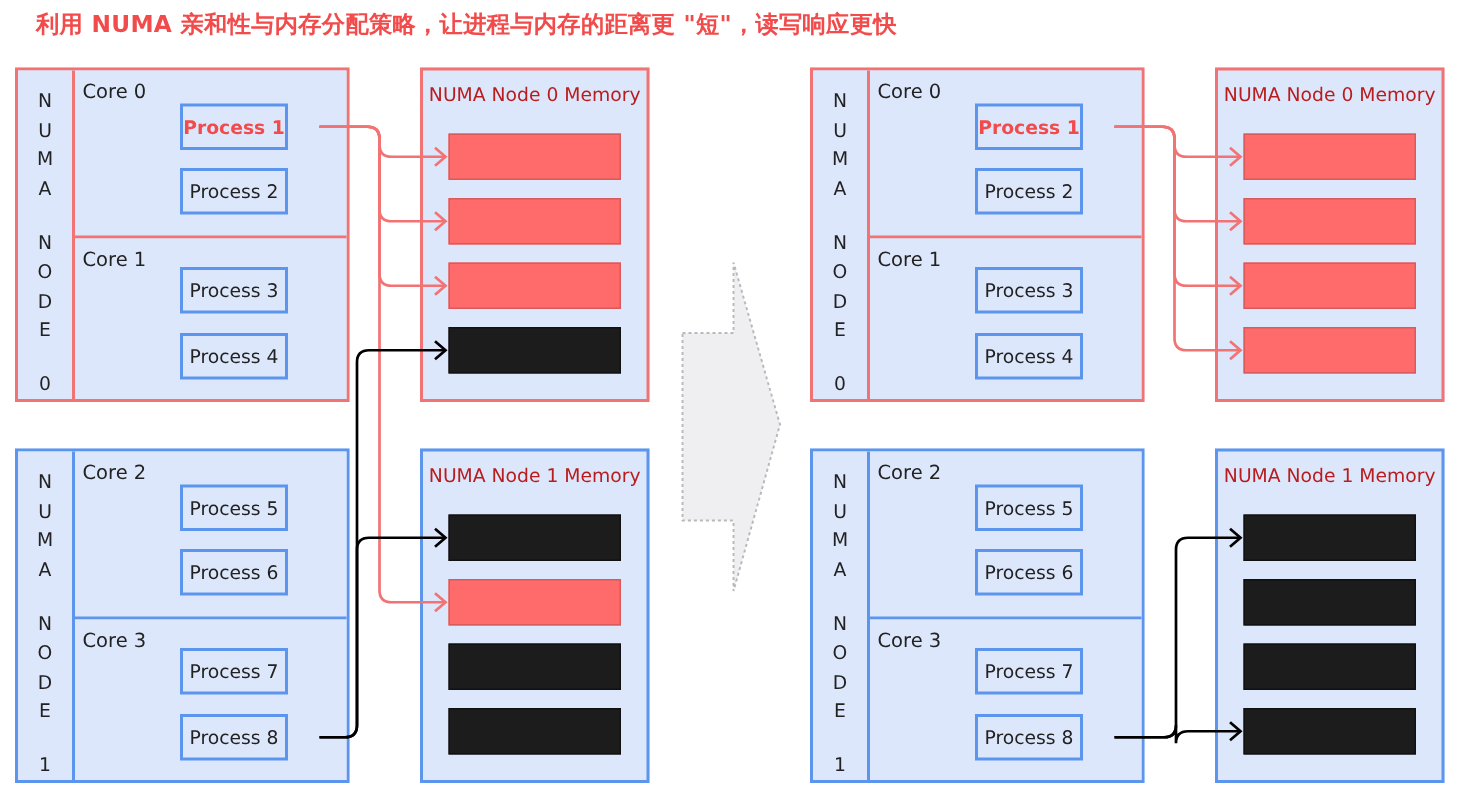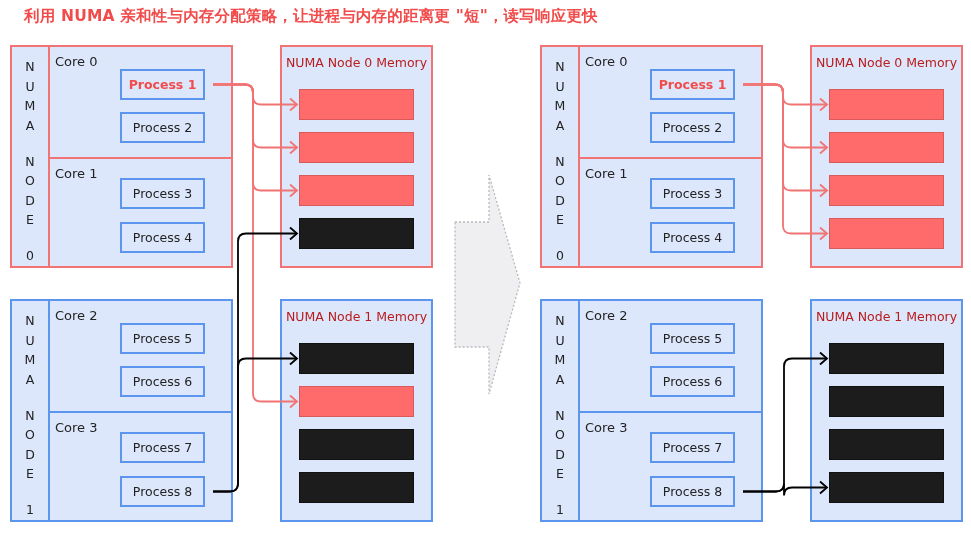--- a/index.html
+++ b/index.html
@@ -8,21 +8,21 @@
     .title { position: absolute; left: 24px; top: 6px; font-size: 15.5px; font-weight: bold;
              color: #f24b4b; white-space: nowrap; letter-spacing: 0.2px; }
     .box { position: absolute; box-sizing: border-box; background: #dde7fb; }
     .red-b { border: 2px solid #f27373; }
     .blue-b { border: 2px solid #5b95ee; }
     .numa-col { position: absolute; box-sizing: border-box; background: #dde7fb;
                 display: flex; flex-direction: column; align-items: center; padding-top: 10px; }
     .numa-col span { font-size: 12.5px; color: #222; line-height: 19.6px; height: 19.6px; }
     .core { position: absolute; box-sizing: border-box; background: #dde7fb; }
     .core-label { position: absolute; left: 5px; top: 7px; font-size: 13px; color: #222; }
-    .proc { position: absolute; box-sizing: border-box; width: 85px; height: 31px;
+    .proc { position: absolute; box-sizing: border-box; width: 72px; height: 31px;
             border: 2px solid #5b95ee; background: #dde7fb; display: flex;
             align-items: center; justify-content: center; font-size: 12.5px; color: #222; }
     .proc.active { color: #f24b4b; font-weight: bold; }
     .mem-label { position: absolute; left: 0; right: 0; top: 8px; text-align: center;
                  font-size: 12.5px; color: #b91c1c; white-space: nowrap; }
     .blk { position: absolute; box-sizing: border-box; width: 115px; height: 31px; }
     .blk.used { background: #ff6b6b; border: 1px solid #d85a5a; }
     .blk.free { background: #1c1c1c; border: 1px solid #111; }
     svg.overlay { position: absolute; left: 0; top: 0; pointer-events: none; }
   </style>

